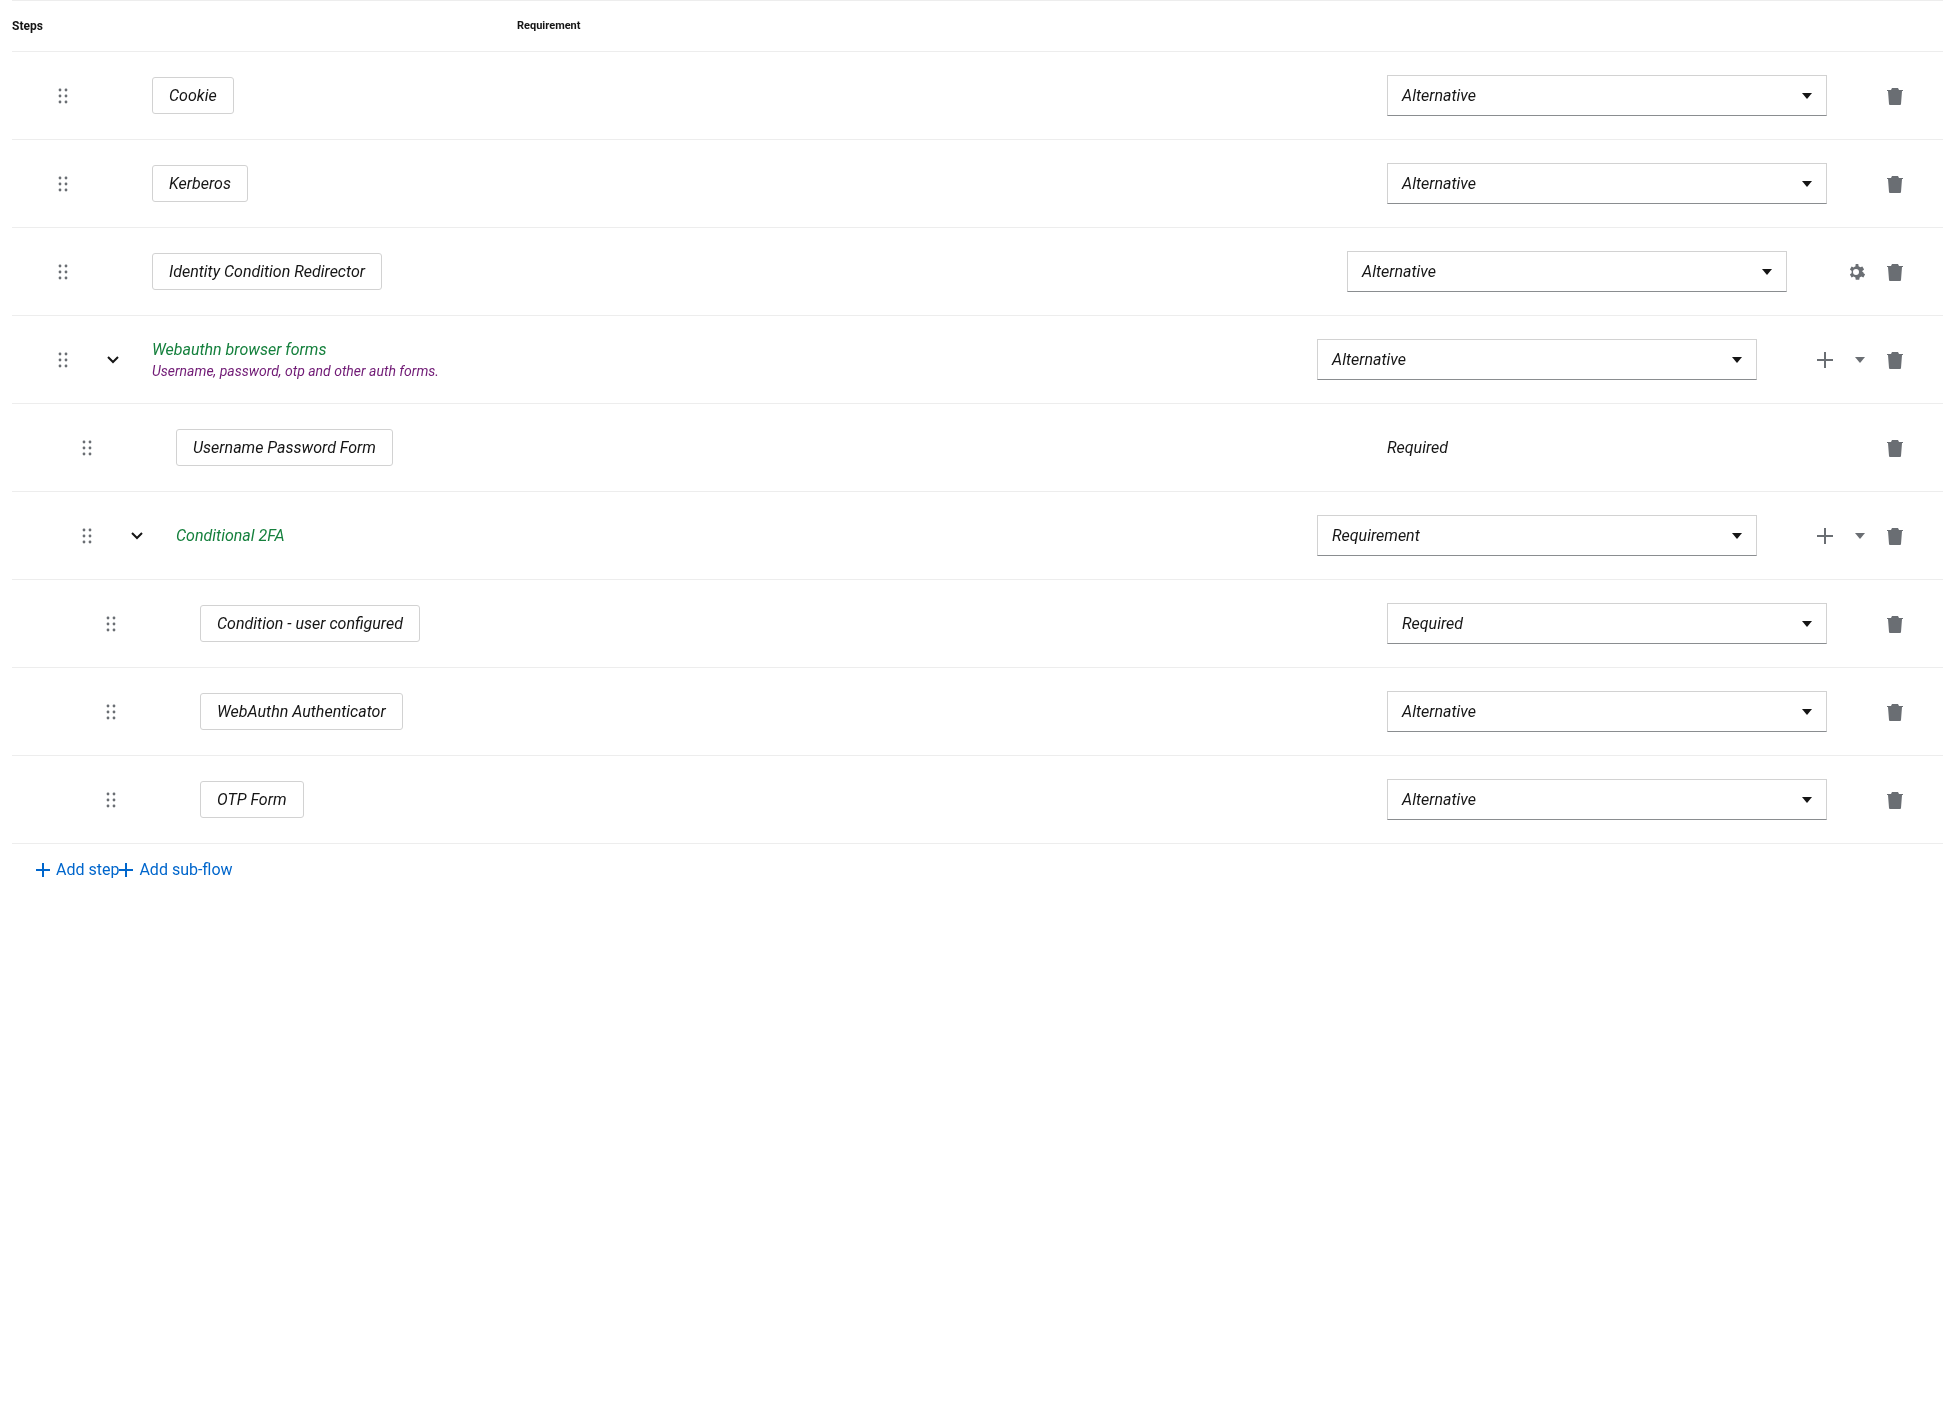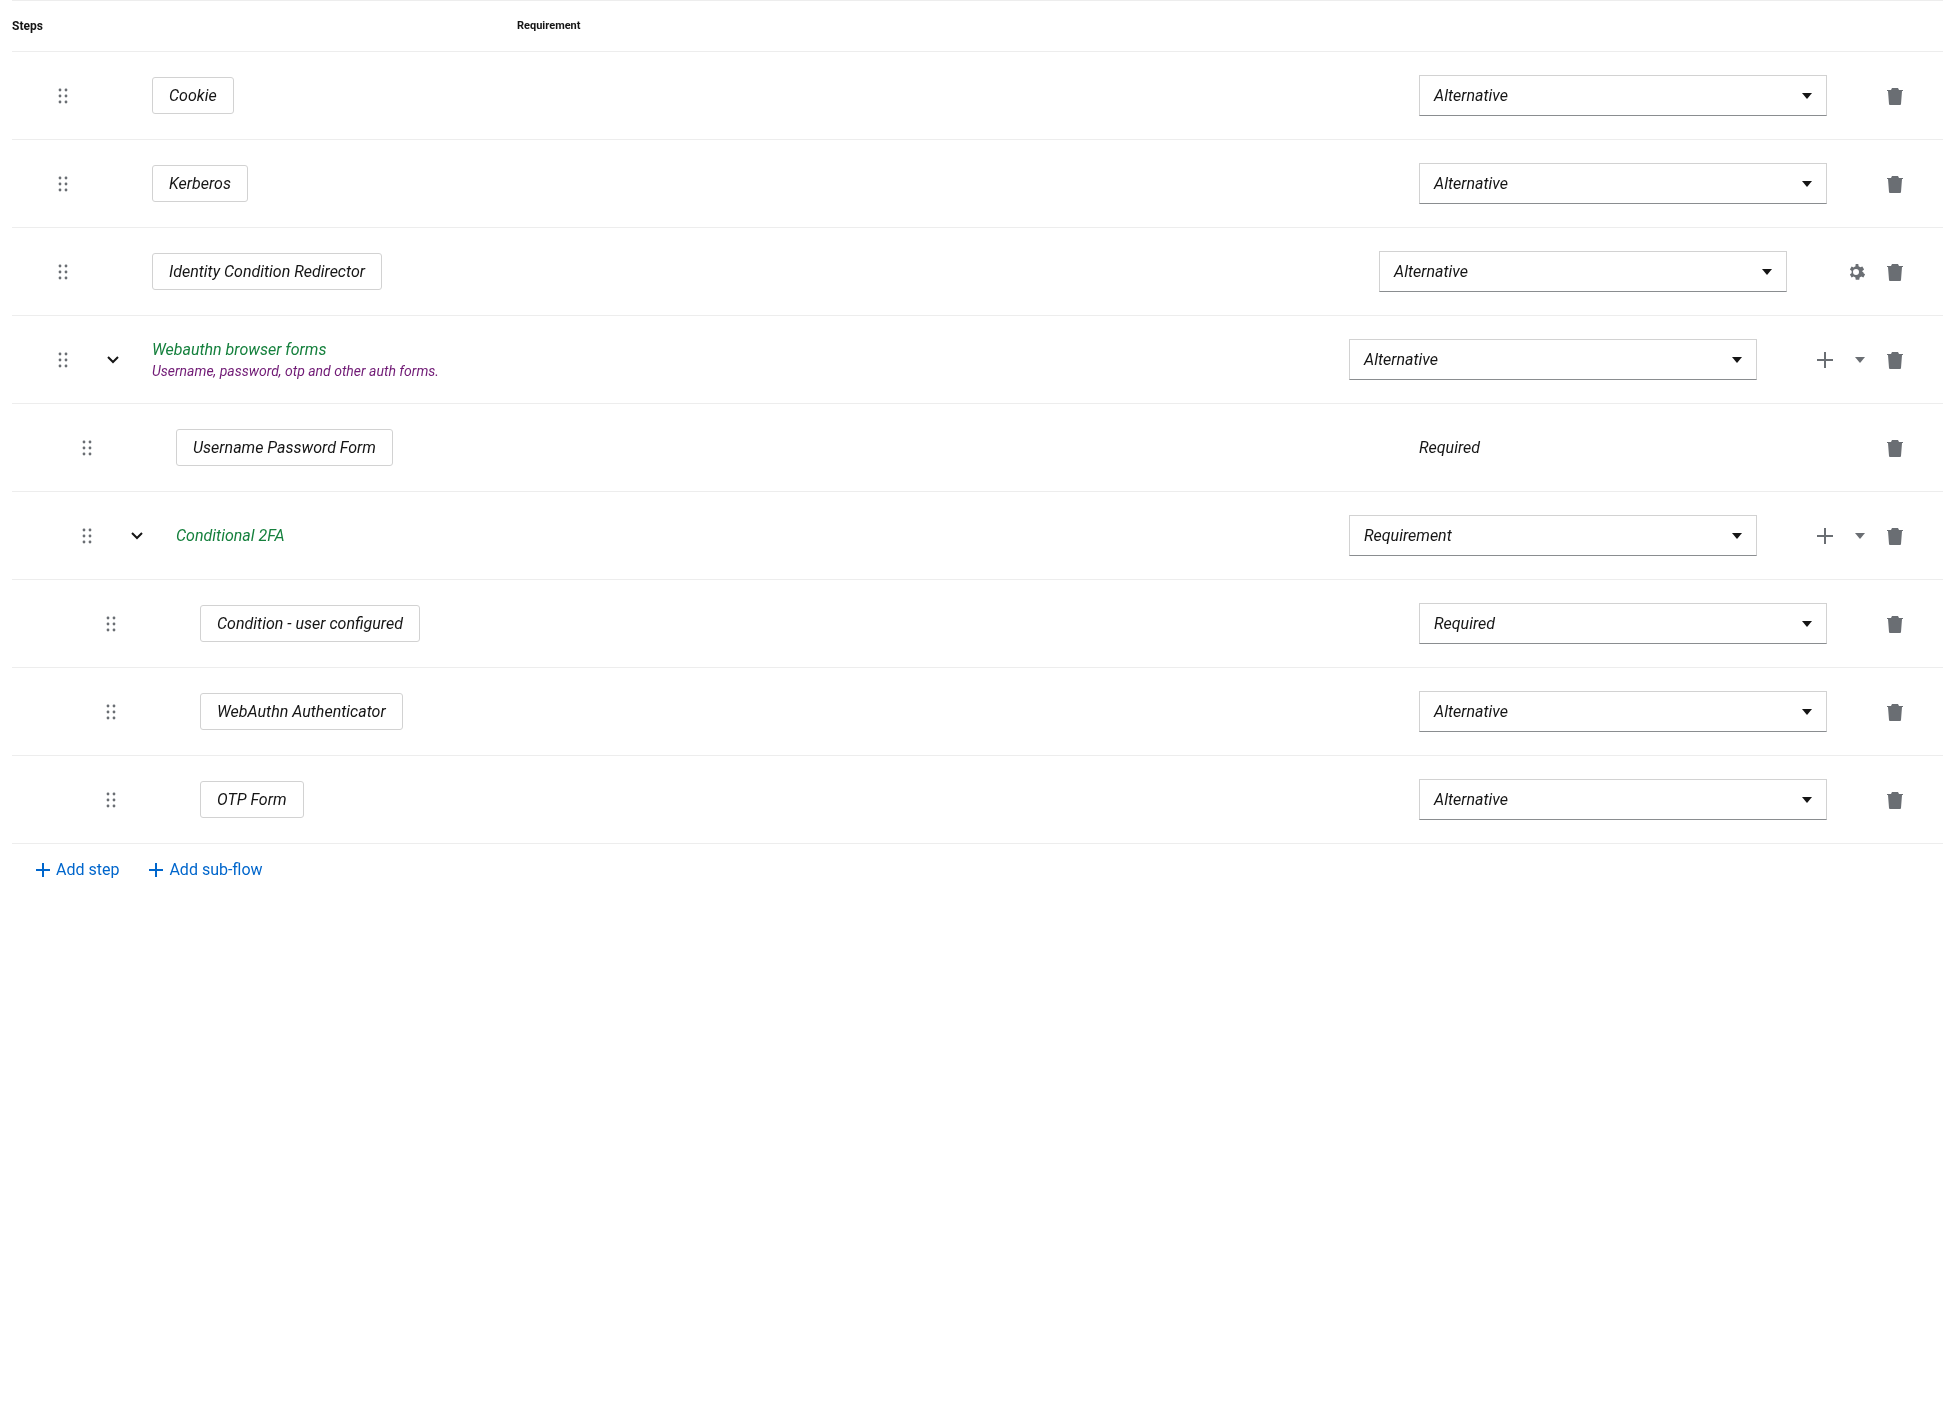--- a/index.html
+++ b/index.html
@@ -71,21 +71,21 @@
   .subflow-title {
     font-size: 16px;
     color: #15803d;
   }
   .subflow-desc {
     font-size: 14px;
     color: #701a75;
     margin-top: 4px;
   }
   .req-col {
-    width: 408px;
+    width: 440px;
     flex-shrink: 0;
   }
   .req-select {
     width: 100%;
     border: 1px solid #d2d2d2;
     border-bottom: 1px solid #8a8d90;
     padding: 10px 14px;
     font-size: 16px;
     color: #151515;
     background: #fff;
@@ -109,21 +109,20 @@
   .icon-btn {
     color: #6a6e73;
     cursor: pointer;
     display: inline-flex;
     align-items: center;
     justify-content: center;
   }
   .footer-actions {
     padding: 16px 0 16px 24px;
     display: flex;
-    gap: 30px;
   }
   .link-btn {
     color: #06c;
     font-size: 16px;
     cursor: pointer;
     display: inline-flex;
     align-items: center;
     gap: 6px;
   }
   .spacer { flex: 1; }

